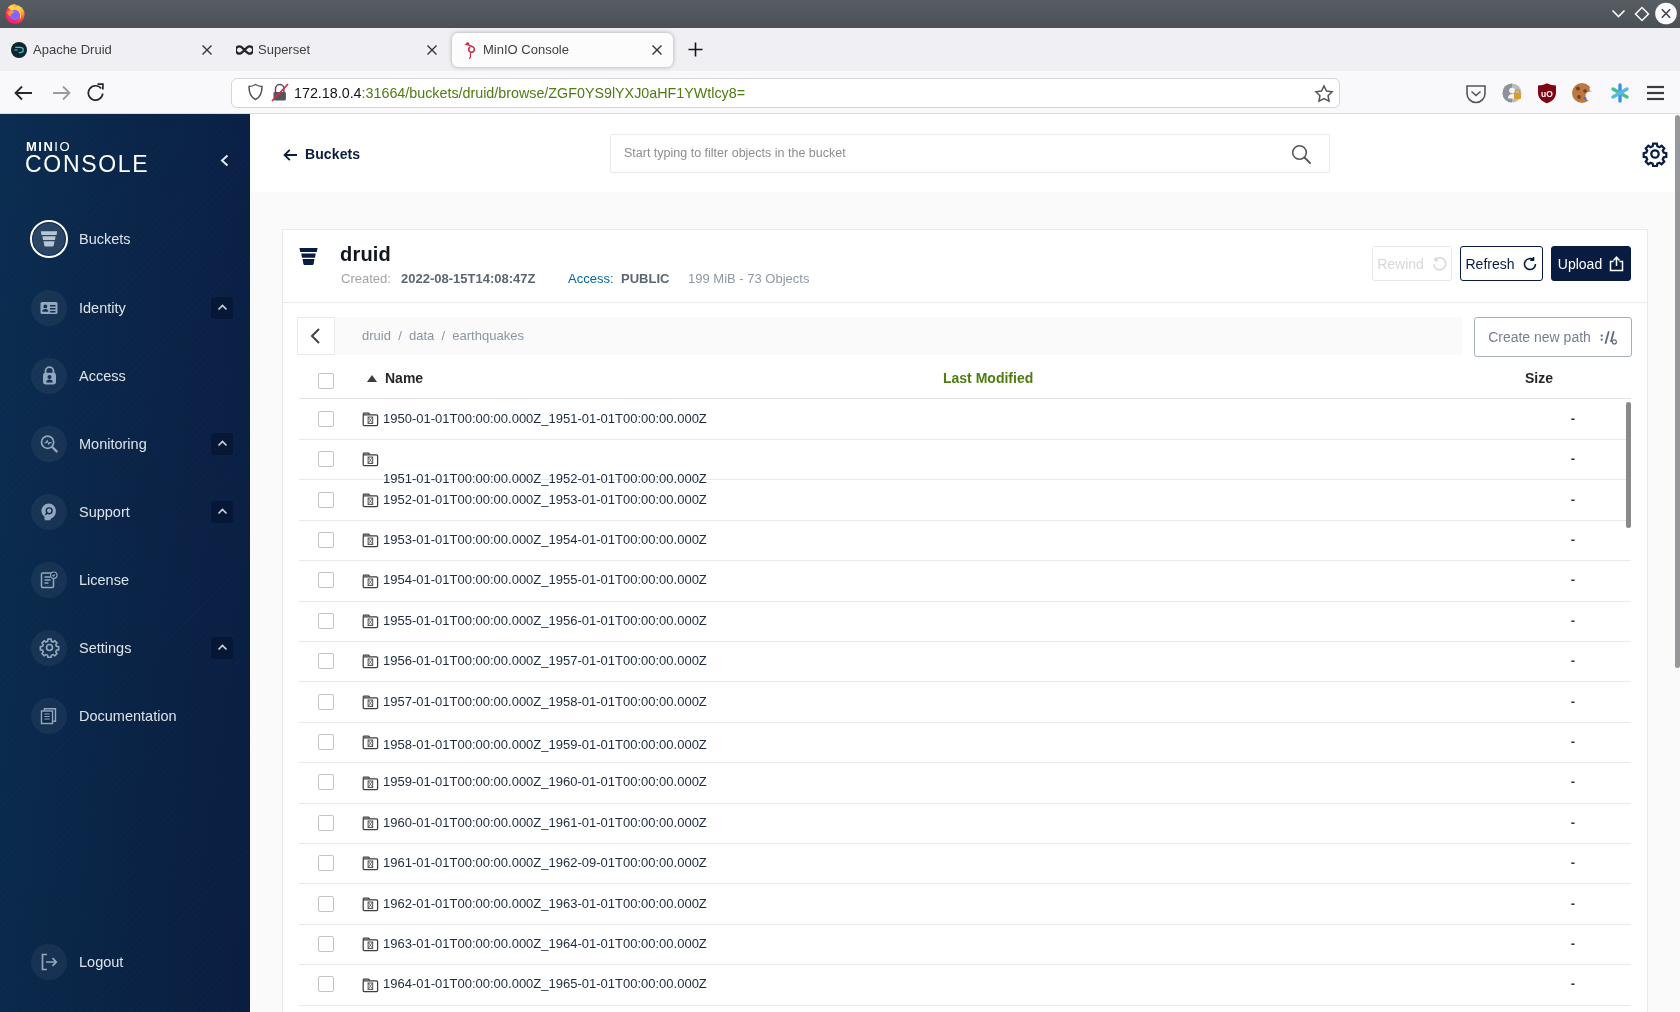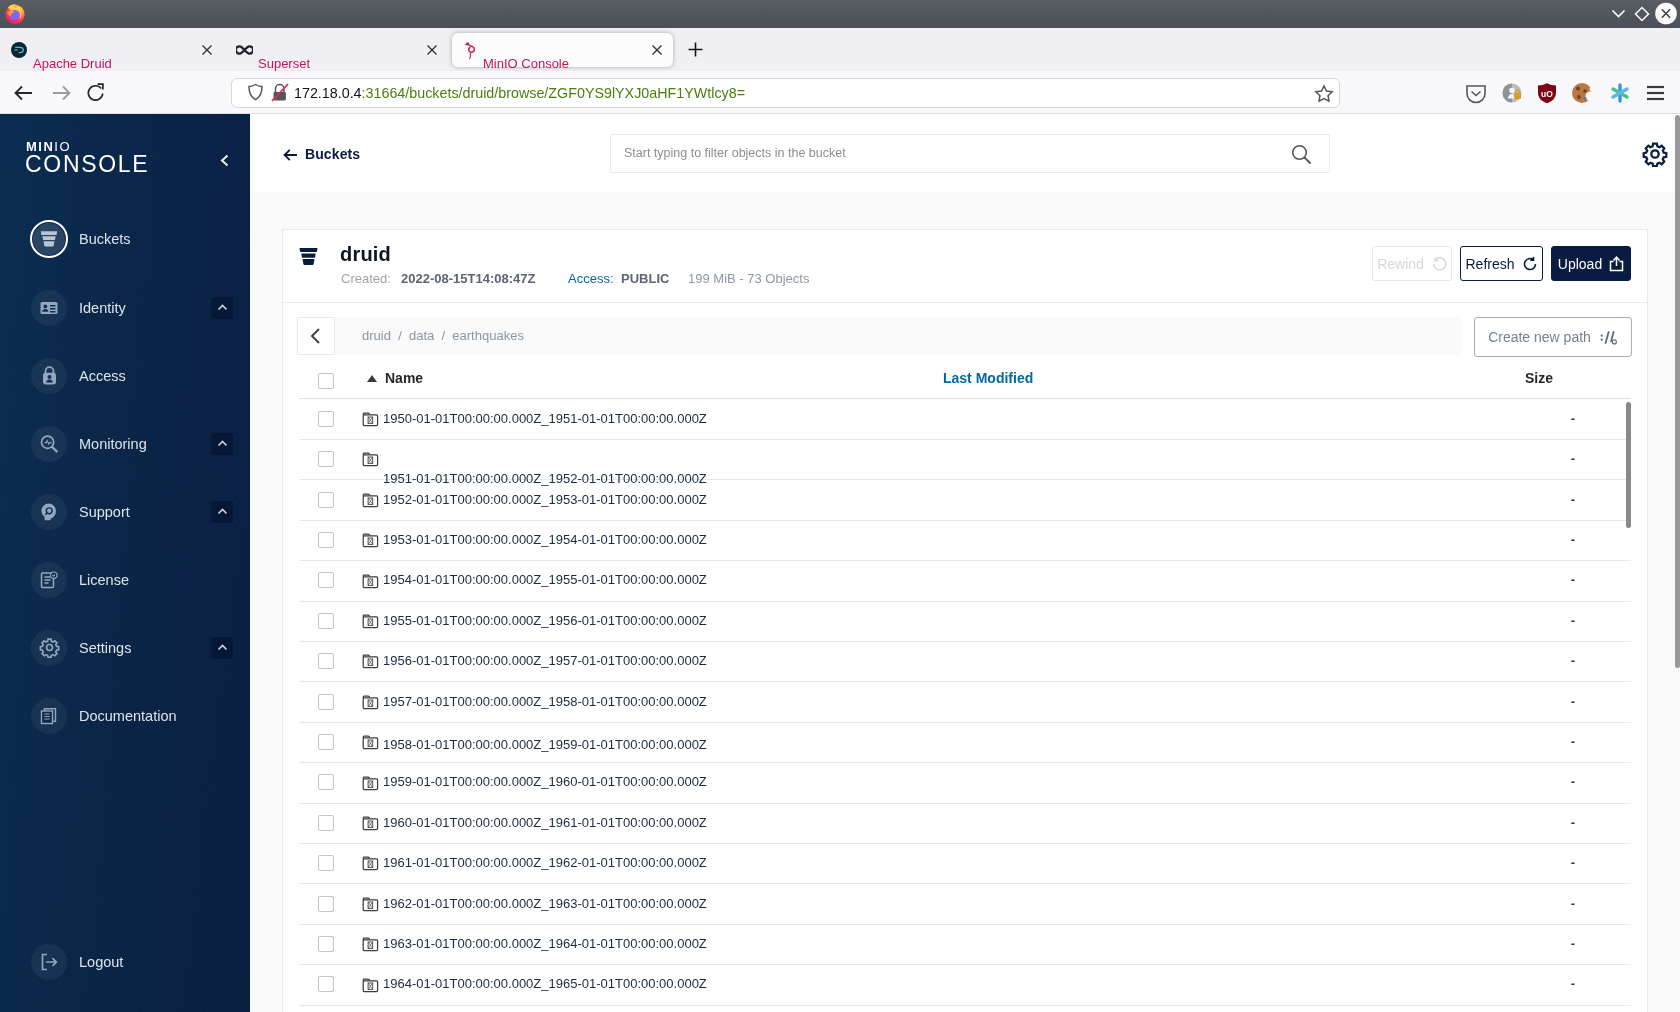--- a/index.html
+++ b/index.html
@@ -10,21 +10,21 @@
   .abs { position:absolute; }
 
   
   #titlebar { top:0; left:0; width:1680px; height:28px;
     background:linear-gradient(180deg,#585d64 0%,#4b5057 100%); }
   #titletext { top:0; left:0; width:1680px; height:28px; line-height:28px;
     text-align:center; color:#fbfbfe; font-size:13px; }
   #tabbar { top:28px; left:0; width:1680px; height:43px; background:#f0f0f4; }
   #activetab { top:33px; left:452px; width:221px; height:34px;
      background:#fcfcfd; border-radius:6px; box-shadow:0 0 4px rgba(0,0,0,.3); }
-  .tabtitle { position:absolute; font-size:13px; color:#be185d; top:49px; height:30px; line-height:30px; white-space:nowrap;}
+  .tabtitle { position:absolute; font-size:13px; color:#404040; top:35px; height:30px; line-height:30px; white-space:nowrap;}
   #toolbar { top:71px; left:0; width:1680px; height:43px; background:#f9f9fb;
      border-bottom:1px solid #dcdce1; }
   #urlbox { top:78px; left:231px; width:1109px; height:30px; background:#fff;
      border:1px solid #d5d5da; border-radius:6px; }
   .urltext { font-size:14.3px; line-height:30px; }
 
   
   #sidebar { top:114px; left:0; width:250px; height:898px;
     background:
       repeating-linear-gradient(135deg, rgba(255,255,255,.006) 0 1.5px, rgba(0,0,0,0) 1.5px 5px),
@@ -325,21 +325,21 @@
           </g>
           <path d="M8.8 1.2 5.4 13.8 M13.8 1.2 10.9 12" stroke="#5e6a82" stroke-width="1.8"></path>
           <circle cx="14.4" cy="11.9" r="2" fill="#fff" stroke="#5e6a82" stroke-width="1.1"></circle>
         </svg></div>
     </div>
 
   <div class="abs" id="thead">
     <div class="cbox" style="top:373px;left:318px;"></div>
     <div class="abs" style="top:375px;left:367px;width:0;height:0;border-left:5.5px solid transparent;border-right:5.5px solid transparent;border-bottom:7px solid #3c3c3c;"></div>
     <div class="abs" style="top:370px;left:385px;font-size:14px;font-weight:bold;color:#262626;">Name</div>
-    <div class="abs" style="top:370px;left:943px;font-size:14px;font-weight:bold;color:#0369a1;white-space:nowrap;">Last Modified</div>
+    <div class="abs" style="top:370px;left:943px;font-size:14px;font-weight:bold;color:#4d7c0f;white-space:nowrap;">Last Modified</div>
     <div class="abs" style="top:370px;left:1525px;font-size:14px;font-weight:bold;color:#262626;">Size</div>
     <div class="abs" style="top:398px;left:299px;width:1332px;height:1px;background:#e0e0e0;"></div>
     </div>
   <div class="abs" id="rows">
       <div class="abs" style="top:438.9px;left:299px;width:1332px;height:1px;background:#e9e9e9;"></div>
       <div class="cbox" style="top:410.7px;left:318px;"></div>
       <div class="abs rowicon" style="top:411.9px;left:362px;width:17px;height:15px;"><svg width="17" height="15" viewBox="0 0 17 15">
           <path d="M1.2 3 V2 c0-.5.4-.9.9-.9 h4.2 c.4 0 .7.2.9.5 l.6.9" fill="none" stroke="#3d3d3d" stroke-width="1.1"></path>
           <rect x="1.2" y="2.9" width="14.4" height="10.8" rx="1.1" fill="none" stroke="#3d3d3d" stroke-width="1.25"></rect>
           <rect x="6.1" y="5" width="4.6" height="6.4" fill="none" stroke="#474747" stroke-width=".95"></rect>
@@ -448,21 +448,21 @@
       <div class="rowtext" style="top:814.7px;">1960-01-01T00:00:00.000Z_1961-01-01T00:00:00.000Z</div>
       <div class="rowdash" style="top:814.7px;">-</div>
       <div class="abs" style="top:883.3px;left:299px;width:1332px;height:1px;background:#e9e9e9;"></div>
       <div class="cbox" style="top:855.1px;left:318px;"></div>
       <div class="abs rowicon" style="top:856.3px;left:362px;width:17px;height:15px;"><svg width="17" height="15" viewBox="0 0 17 15">
           <path d="M1.2 3 V2 c0-.5.4-.9.9-.9 h4.2 c.4 0 .7.2.9.5 l.6.9" fill="none" stroke="#3d3d3d" stroke-width="1.1"></path>
           <rect x="1.2" y="2.9" width="14.4" height="10.8" rx="1.1" fill="none" stroke="#3d3d3d" stroke-width="1.25"></rect>
           <rect x="6.1" y="5" width="4.6" height="6.4" fill="none" stroke="#474747" stroke-width=".95"></rect>
           <path d="M6.3 5.2 l4.2 6 M10.5 5.2 l-4.2 6" stroke="#474747" stroke-width=".7"></path>
         </svg></div>
-      <div class="rowtext" style="top:855.1px;">1961-01-01T00:00:00.000Z_1962-01-01T00:00:00.000Z</div>
+      <div class="rowtext" style="top:855.1px;">1961-01-01T00:00:00.000Z_1962-09-01T00:00:00.000Z</div>
       <div class="rowdash" style="top:855.1px;">-</div>
       <div class="abs" style="top:923.7px;left:299px;width:1332px;height:1px;background:#e9e9e9;"></div>
       <div class="cbox" style="top:895.5px;left:318px;"></div>
       <div class="abs rowicon" style="top:896.7px;left:362px;width:17px;height:15px;"><svg width="17" height="15" viewBox="0 0 17 15">
           <path d="M1.2 3 V2 c0-.5.4-.9.9-.9 h4.2 c.4 0 .7.2.9.5 l.6.9" fill="none" stroke="#3d3d3d" stroke-width="1.1"></path>
           <rect x="1.2" y="2.9" width="14.4" height="10.8" rx="1.1" fill="none" stroke="#3d3d3d" stroke-width="1.25"></rect>
           <rect x="6.1" y="5" width="4.6" height="6.4" fill="none" stroke="#474747" stroke-width=".95"></rect>
           <path d="M6.3 5.2 l4.2 6 M10.5 5.2 l-4.2 6" stroke="#474747" stroke-width=".7"></path>
         </svg></div>
       <div class="rowtext" style="top:895.5px;">1962-01-01T00:00:00.000Z_1963-01-01T00:00:00.000Z</div>

